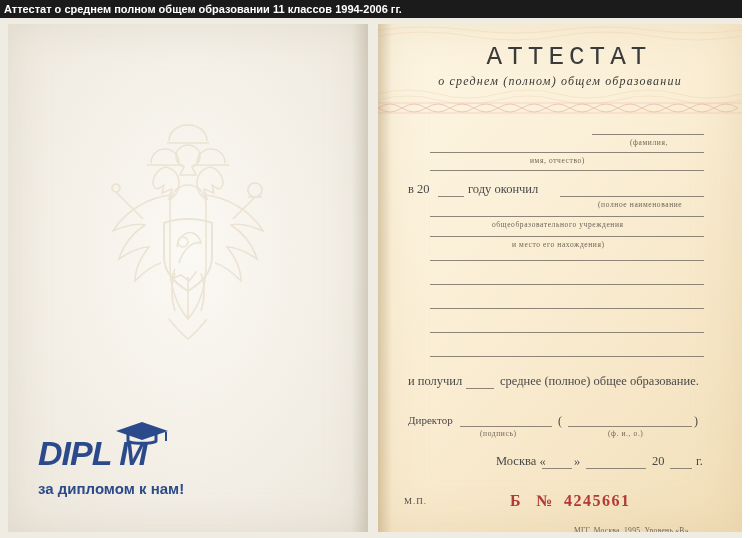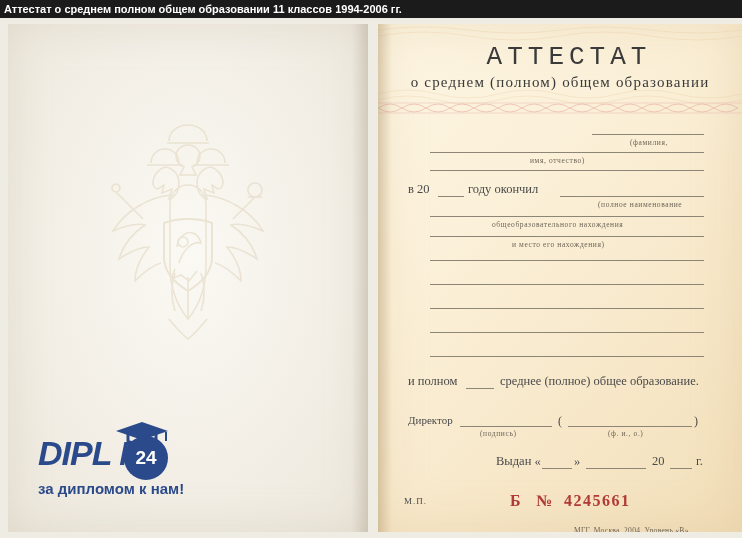--- a/index.html
+++ b/index.html
@@ -168,23 +168,24 @@
     color: #3a3a3a;
     font-weight: normal;
   }
   .doc-subtitle {
     position: absolute;
     left: 0;
     top: 50px;
     width: 100%;
     text-align: center;
     font-family: "Liberation Serif", serif;
-    font-size: 15px;
+    font-size: 12px;
     letter-spacing: 1.2px;
     color: #3a3a3a;
+    font-style: italic;
   }
 
   .body-area {
     position: absolute;
     left: 24px;
     top: 96px;
     width: 318px;
     height: 400px;
     font-family: "Liberation Serif", serif;
     color: #4a4a4a;
@@ -272,21 +273,20 @@
         </g>
       </svg>
 
       <div id="logo">
         <svg class="logo-cap" viewBox="0 0 56 26" xmlns="http://www.w3.org/2000/svg">
           <polygon points="28,2 54,11 28,20 2,11" fill="#2b4a8b"></polygon>
           <path d="M14 14 v7 c0 3 28 3 28 0 v-7" fill="none" stroke="#2b4a8b" stroke-width="3"></path>
           <path d="M52 12 v9" stroke="#2b4a8b" stroke-width="2"></path>
         </svg>
         <div class="logo-word">DIPL    M</div>
-        <div class="logo-badge">24</div>
         <div class="logo-tag">за дипломом к нам!</div>
       </div>
 
       <div class="edge-shadow"></div>
     </div>
 
     <div id="right-page">
 
       <svg class="guilloche-top" viewBox="0 0 364 82" preserveAspectRatio="none" xmlns="http://www.w3.org/2000/svg">
         <g stroke="#e7c9a0" fill="none" stroke-width="0.6">
@@ -318,57 +318,57 @@
 
         <div class="rule" style="left:28px; top:50px; width:274px;"></div>
 
         <div class="line" style="left:6px; top:62px;">в 20</div>
         <div class="rule" style="left:36px; top:76px; width:26px;"></div>
         <div class="line" style="left:66px; top:62px;">году окончил</div>
         <div class="rule" style="left:158px; top:76px; width:144px;"></div>
         <div class="hint" style="left:196px; top:80px;">(полное наименование</div>
 
         <div class="rule" style="left:28px; top:96px; width:274px;"></div>
-        <div class="hint" style="left:90px; top:100px;">общеобразовательного нахождения</div>
+        <div class="hint" style="left:90px; top:100px;">общеобразовательного учреждения</div>
 
         <div class="rule" style="left:28px; top:116px; width:274px;"></div>
         <div class="hint" style="left:110px; top:120px;">и место его нахождения)</div>
 
         <div class="rule" style="left:28px; top:140px; width:274px;"></div>
         <div class="rule" style="left:28px; top:164px; width:274px;"></div>
         <div class="rule" style="left:28px; top:188px; width:274px;"></div>
         <div class="rule" style="left:28px; top:212px; width:274px;"></div>
         <div class="rule" style="left:28px; top:236px; width:274px;"></div>
 
-        <div class="line" style="left:6px; top:254px;">и полном</div>
+        <div class="line" style="left:6px; top:254px;">и получил</div>
         <div class="rule" style="left:64px; top:268px; width:28px;"></div>
         <div class="line" style="left:98px; top:254px;">среднее (полное) общее образование.</div>
 
         <div class="line" style="left:6px; top:294px; font-size:11px;">Директор</div>
         <div class="rule" style="left:58px; top:306px; width:92px;"></div>
         <div class="hint" style="left:78px; top:309px;">(подпись)</div>
         <div class="line" style="left:156px; top:294px; font-size:12px;">(</div>
         <div class="rule" style="left:166px; top:306px; width:124px;"></div>
         <div class="hint" style="left:206px; top:309px;">(ф. и., о.)</div>
         <div class="line" style="left:292px; top:294px; font-size:12px;">)</div>
 
-        <div class="line" style="left:94px; top:334px;">Выдан «</div>
+        <div class="line" style="left:94px; top:334px;">Москва «</div>
         <div class="rule" style="left:140px; top:348px; width:30px;"></div>
         <div class="line" style="left:172px; top:334px;">»</div>
         <div class="rule" style="left:184px; top:348px; width:60px;"></div>
         <div class="line" style="left:250px; top:334px;">20</div>
         <div class="rule" style="left:268px; top:348px; width:22px;"></div>
         <div class="line" style="left:294px; top:334px;">г.</div>
 
         <div class="mp" style="left:2px; top:376px;">М.П.</div>
 
         <div class="serial" style="left:108px; top:372px;">Б</div>
         <div class="serial" style="left:134px; top:372px;">№</div>
         <div class="serial" style="left:162px; top:372px;">4245661</div>
 
-        <div class="footnote" style="left:172px; top:406px;">МГГ. Москва. 2004. Уровень «В».</div>
+        <div class="footnote" style="left:172px; top:406px;">МГГ. Москва. 1995. Уровень «В».</div>
       </div>
 
       <div class="edge-shadow-left"></div>
     </div>
 
   </div>
 </div>
 
 </body></html>

